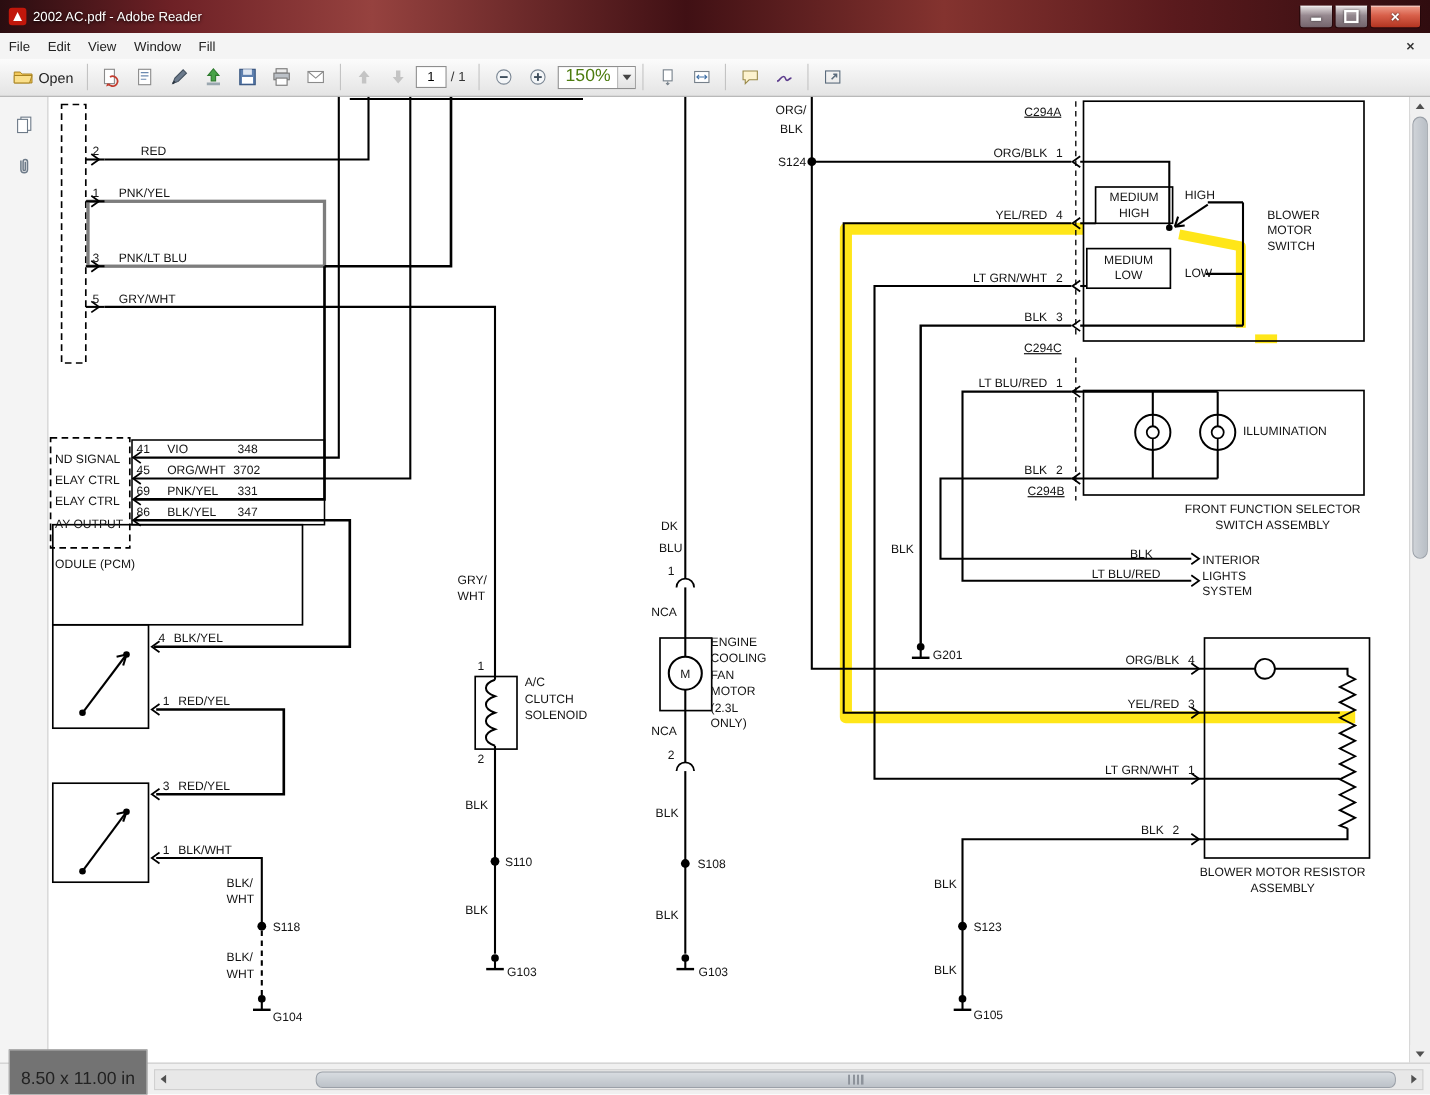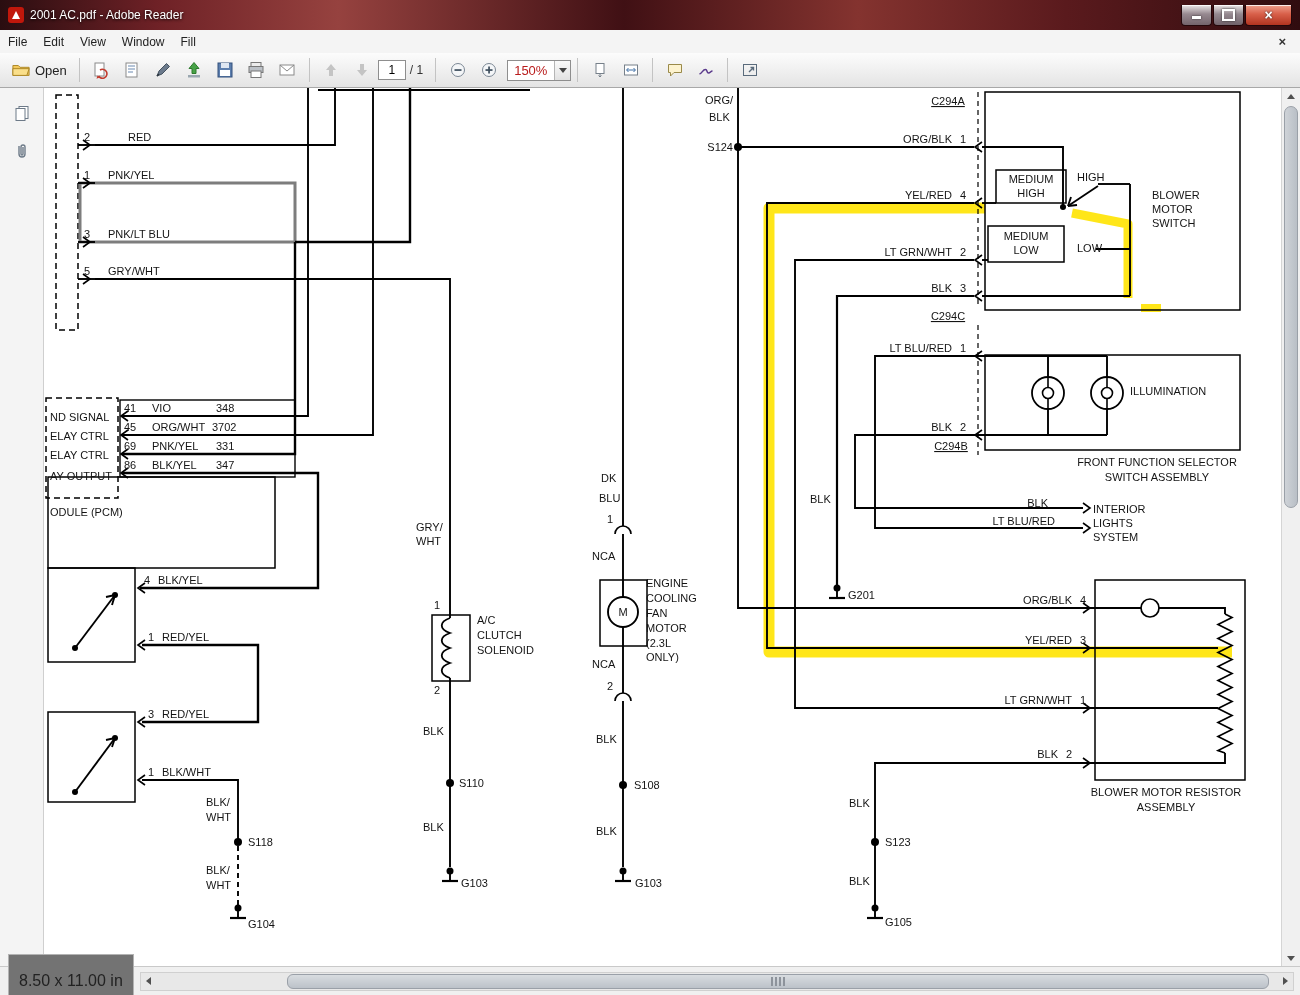--- a/index.html
+++ b/index.html
@@ -36,21 +36,21 @@
   .tool-group{display:flex;align-items:center;padding:2px 6px;border-radius:3px;}
   .tlabel{font-size:13px;color:#222;margin-left:5px;}
   .sep{width:1px;height:24px;background:#c3c3c3;margin:0 6px;flex:none;}
   .tbtn{width:27px;height:26px;display:flex;align-items:center;justify-content:center;border-radius:3px;margin:0 2px;flex:none;}
   .ic{width:18px;height:18px;display:block;}
   .ic-sm{width:16px;height:16px;display:block;}
   .page-input{width:26px;height:18px;border:1px solid #8e8e8e;font-size:12px;text-align:center;
     font-family:"Liberation Sans",sans-serif;padding:0;background:#fff;}
   .page-total{font-size:12px;color:#333;margin:0 6px 0 4px;}
   .zoom-box{display:flex;align-items:center;border:1px solid #8e8e8e;background:#fff;height:19px;margin-left:3px;}
-  .zoom-value{font-size:13px;color:#b91c1c;padding:0 6px;min-width:34px;}
+  .zoom-value{font-size:16px;color:#4d7c0f;padding:0 6px;min-width:34px;text-align:right;}
   .zoom-drop{width:15px;height:100%;border-left:1px solid #b5b5b5;display:flex;align-items:center;justify-content:center;
     background:linear-gradient(#fafafa,#e2e2e2);}
   .tri-down{width:0;height:0;border-left:4px solid transparent;border-right:4px solid transparent;border-top:5px solid #444;}
   .right-cmds{margin-left:auto;display:flex;align-items:center;height:100%;}
   .cmd-label{font-size:15px;font-weight:bold;color:#1a5dab;padding:0 18px;}
   .rsep{width:1px;height:22px;background:#cfcfcf;}
 
   
   .sidebar{position:absolute;top:88px;bottom:29px;left:0;width:44px;background:#f4f4f4;
     border-right:1px solid #cfcfcf;z-index:6;display:flex;flex-direction:column;align-items:center;padding-top:10px;box-sizing:border-box;}
@@ -83,21 +83,21 @@
   .hthumb{position:absolute;top:1px;bottom:1px;left:130px;right:8px;background:linear-gradient(#d8dce0,#bcc2c9);
     border:1px solid #9aa0a8;border-radius:6px;display:flex;align-items:center;justify-content:center;}
   .grip{width:14px;height:9px;background:repeating-linear-gradient(90deg,#8d939b 0 2px,transparent 2px 4px);}
 </style>
 </head>
 <body>
 
 <div class="titlebar">
   <div class="tb-inner">
     <span class="app-icon"></span>
-    <span class="title-text">2001 AC.pdf - Adobe Reader</span>
+    <span class="title-text">2002 AC.pdf - Adobe Reader</span>
     <span class="win-buttons">
       <span class="wbtn">
           <span class="g-min"></span>
         </span>
       <span class="wbtn">
           <span class="g-max"></span>
         </span>
       <span class="wbtn close">
           <span class="g-close">×</span>
         </span>

